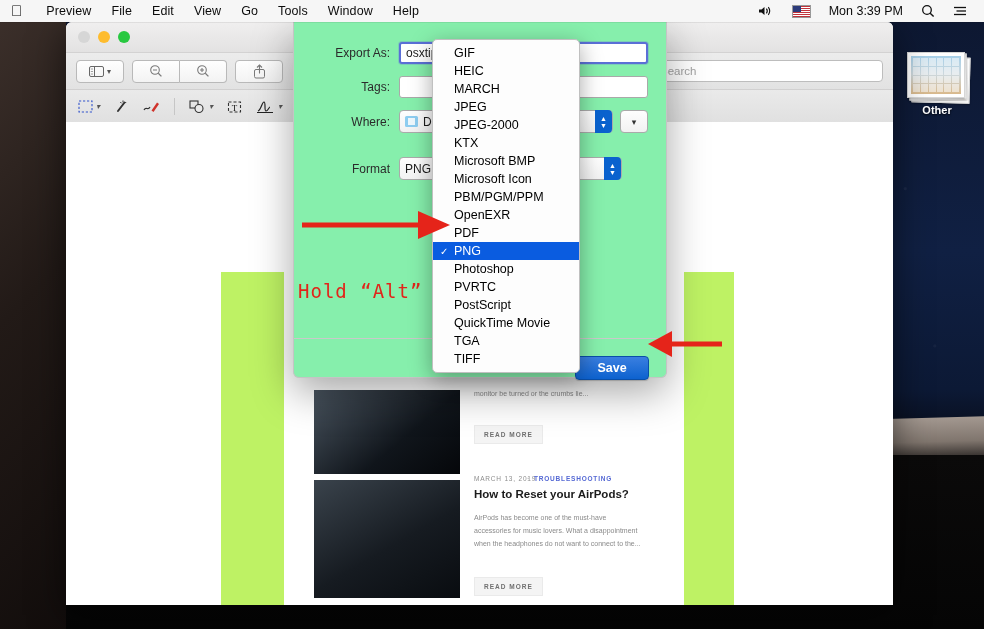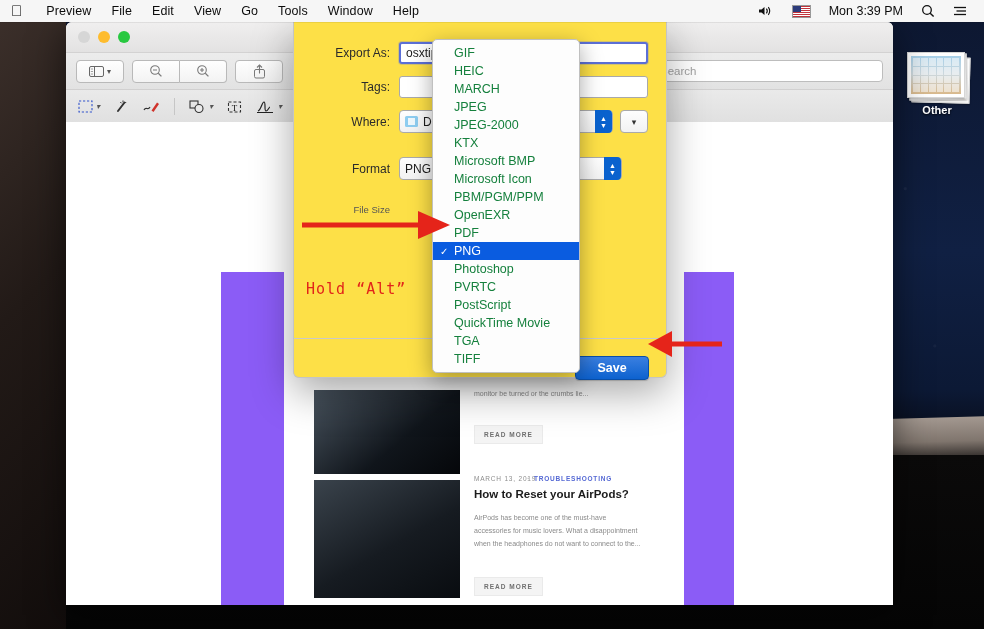--- a/index.html
+++ b/index.html
@@ -111,39 +111,39 @@
   .sep{width:1px;height:17px;background:#c6c6c6;}
   .chev{font-size:8px;color:#555;}
 
   #content-area{
     position:absolute;left:0;top:100px;width:827px;height:483px;
     background:#ffffff;
   }
   
   #canvas-img{
     position:absolute;left:155px;top:150px;width:513px;height:333px;
-    background:#8b5cf6;overflow:hidden;
+    background:#bef264;overflow:hidden;
   }
   #inner-white{
     position:absolute;left:63px;top:0px;width:400px;height:333px;background:#fff;
   }
   .art-thumb{background:linear-gradient(145deg,#2b3138,#0d1115);position:absolute;}
   .art-date{font-size:6.5px;letter-spacing:.8px;color:#8d8d8d;position:absolute;}
   .art-cat{font-size:6.5px;letter-spacing:.8px;color:#5468d4;position:absolute;font-weight:bold;}
   .art-title{font-size:11.5px;color:#1b1b1b;position:absolute;font-weight:bold;}
   .art-body{font-size:7px;color:#8a8a8a;line-height:1.85;position:absolute;width:168px;}
   .read-more{
     position:absolute;background:#f4f4f4;border:1px solid #eaeaea;
     font-size:6.5px;letter-spacing:1px;color:#707070;padding:5px 9px;font-weight:bold;
   }
 
   
   #export-sheet{
     position:absolute;left:293px;top:22px;width:372px;height:355px;
-    background:#fde047;border:1px solid #c4c4c4;border-top:none;
+    background:#86efac;border:1px solid #c4c4c4;border-top:none;
     border-radius:0 0 6px 6px;
     box-shadow:0 14px 40px rgba(0,0,0,.35);
     z-index:30;
   }
   .sheet-row{display:flex;align-items:center;margin-top:12px;padding-right:18px;}
   .sheet-label{
     width:96px;text-align:right;font-size:12px;color:#2b2b2b;padding-right:9px;flex:none;
   }
   .tf{
     height:20px;background:#fff;border:1px solid #a9a9a9;border-radius:3px;
@@ -164,23 +164,23 @@
   .folder-ic{
     width:13px;height:11px;background:#8ecdf0;border-radius:1.5px;position:relative;flex:none;
   }
   .folder-ic:after{content:"";position:absolute;left:3px;top:2px;width:7px;height:7px;background:#fff;opacity:.85;}
   .disc-btn{
     width:26px;height:21px;border:1px solid #aaa;border-radius:4px;margin-left:7px;
     background:linear-gradient(180deg,#fefefe,#f2f2f2);
     display:flex;align-items:center;justify-content:center;font-size:9px;color:#333;flex:none;
   }
   #hold-alt{
-    position:absolute;left:12px;top:258px;
+    position:absolute;left:4px;top:258px;
     font-family:"DejaVu Sans Mono", monospace;
-    font-size:15px;color:#e2241a;letter-spacing:1px;
+    font-size:19px;color:#e2241a;letter-spacing:1px;
   }
   #sheet-divider{
     position:absolute;left:0;right:0;top:316px;height:1px;background:#c9c9c9;
   }
   #save-btn{
     position:absolute;right:17px;top:334px;width:72px;height:22px;
     background:linear-gradient(180deg,#3a7fe0,#0d62cf);
     border:1px solid #0a4fa8;border-radius:4px;
     color:#fff;font-size:12.5px;font-weight:bold;
     display:flex;align-items:center;justify-content:center;
@@ -189,21 +189,21 @@
 
   
   #format-menu{
     position:absolute;left:432px;top:39px;width:146px;
     background:#fdfdfd;border:1px solid #c0c0c0;border-radius:5px;
     box-shadow:0 6px 22px rgba(0,0,0,.35);
     padding:4px 0;z-index:45;
   }
   .fm-item{
     height:18px;display:flex;align-items:center;
-    font-size:12.5px;color:#15803d;padding-left:21px;position:relative;
+    font-size:12.5px;color:#000000;padding-left:21px;position:relative;
   }
   .fm-item.selected{background:#0a5ce0;color:#fff;}
   .fm-check{position:absolute;left:7px;font-size:10px;}
 
   
   .arrow{position:absolute;z-index:50;}
 
   
   #other-stack{
     position:absolute;left:903px;top:52px;width:68px;height:70px;z-index:5;text-align:center;
@@ -544,23 +544,20 @@
       </span>
       <span class="disc-btn">▾</span>
     </div>
     <div class="sheet-row" style="margin-top:24px;">
       <span class="sheet-label">Format</span>
       <span class="popup" style="flex:1;margin-right:26px;">
         <span>PNG</span>
         <i class="stepper">▲<br>▼</i>
       </span>
     </div>
-    <div class="sheet-row" style="margin-top:24px;">
-      <span class="sheet-label" style="font-size:9.5px;color:#555;">File Size</span>
-    </div>
 
     <div id="hold-alt">Hold “Alt”</div>
     <div id="sheet-divider"></div>
     <div id="save-btn">Save</div>
   </div>
 </div>
 
 <div id="format-menu">
   <div class="fm-item">GIF</div>
   <div class="fm-item">HEIC</div>

